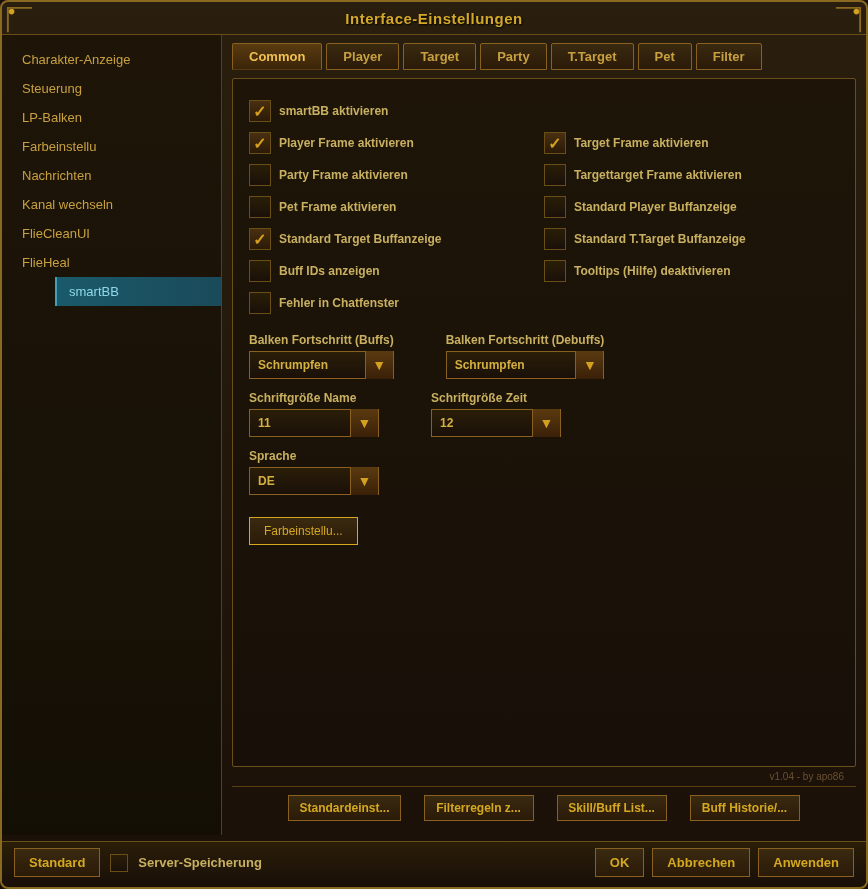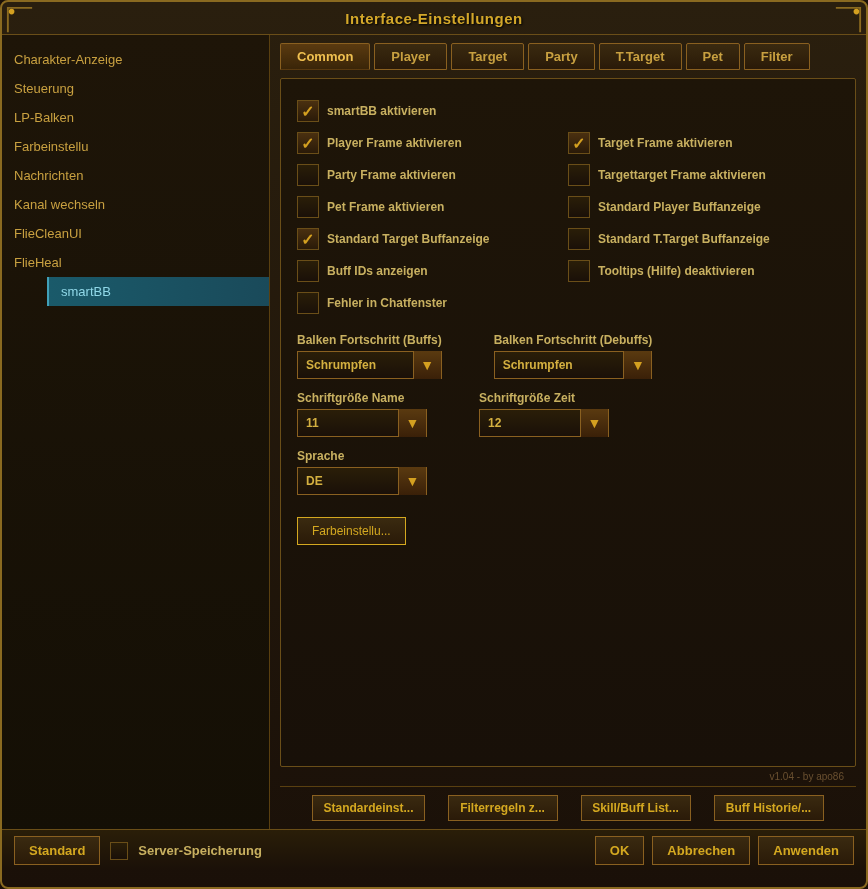--- a/index.html
+++ b/index.html
@@ -50,24 +50,25 @@
 
     
     .main-layout {
       display: flex;
       height: calc(100% - 85px);
       margin-top: 0;
     }
 
     
     .sidebar {
-      width: 268px;
+      width: 220px;
       background: linear-gradient(180deg, #1e1508 0%, #140f05 100%);
       border-right: 1px solid #5a4010;
       padding-top: 10px;
+      padding-left: 8px;
     }
 
     .sidebar-item {
       padding: 7px 12px;
       color: #c8a040;
       font-size: 13px;
       cursor: pointer;
       transition: background 0.1s;
     }
     .sidebar-item.active {
@@ -228,21 +229,21 @@
       font-size: 12px;
       font-weight: bold;
       cursor: pointer;
       min-width: 110px;
       text-align: center;
     }
 
     
     .footer {
       position: absolute;
-      bottom: 16px; left: 0; right: 0;
+      bottom: 4px; left: 0; right: 0;
       height: 42px;
       background: linear-gradient(180deg, #2a1e08 0%, #1a1008 100%);
       border-top: 1px solid #6a4e18;
       display: flex;
       align-items: center;
       padding: 0 12px;
       gap: 10px;
     }
 
     .footer-btn {

